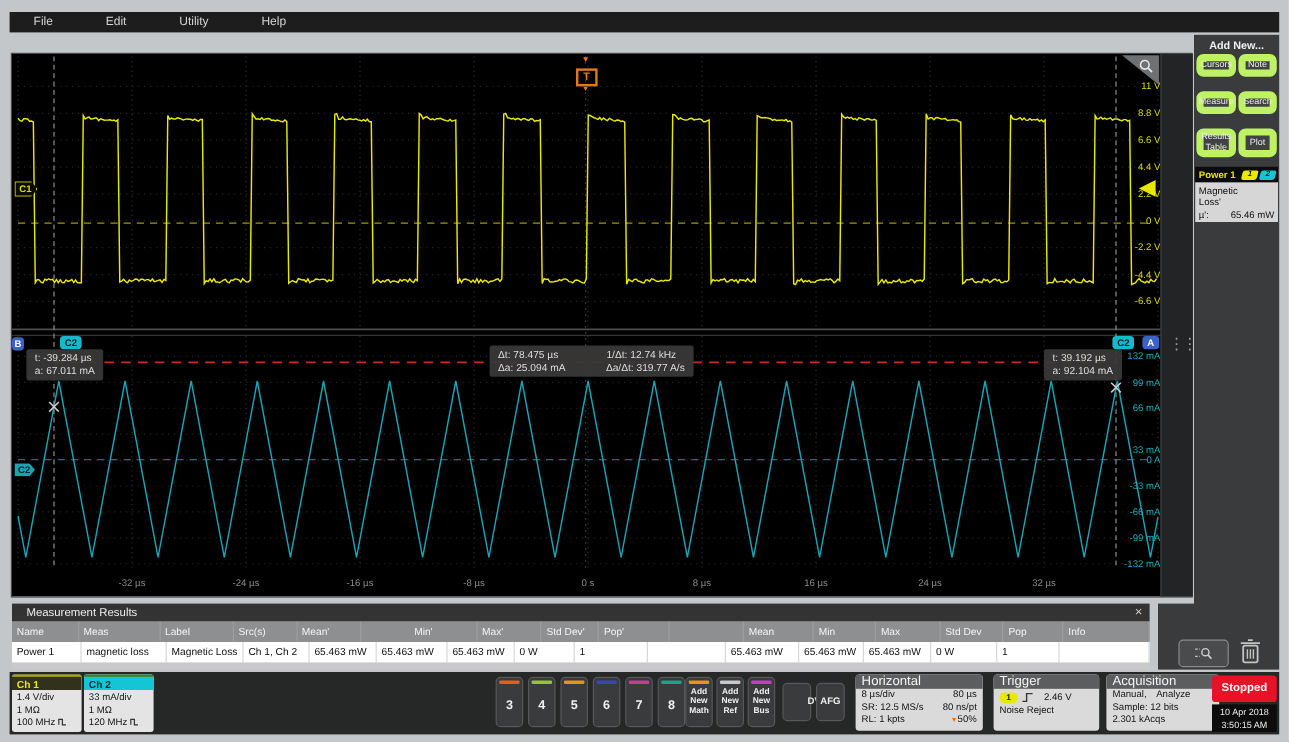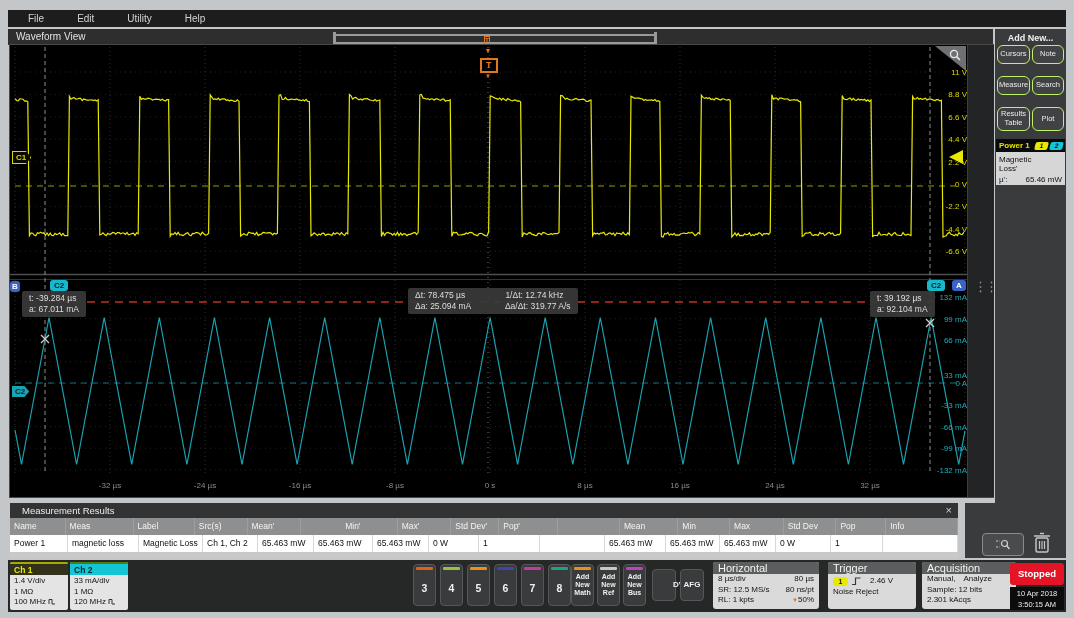--- a/index.html
+++ b/index.html
@@ -3,21 +3,21 @@
 <meta charset="utf-8">
 <style>
   html,body{margin:0;padding:0;background:#eee;}
   .screen{position:relative;width:1074px;height:618px;background:#c3c7ca;
           font-family:"Liberation Sans",sans-serif;overflow:hidden;
           -webkit-font-smoothing:antialiased;}
   .abs{position:absolute;}
 
   
   .menubar{left:8px;top:10px;width:1058px;height:17px;background:#1d1d1d;
-           display:flex;gap:33px;align-items:center;padding-left:20px;box-sizing:border-box;}
+           display:flex;gap:44px;align-items:center;padding-left:20px;box-sizing:border-box;}
   .menubar span{font-size:10px;color:#d4d4d4;cursor:default;}
 
   
   .wave-header{left:8px;top:29px;width:985px;height:16px;background:#2e2e2e;
                color:#e2e2e2;font-size:10px;line-height:16px;padding-left:8px;
                box-sizing:border-box;}
   .panbar{position:absolute;left:327px;top:5px;width:320px;height:6px;
           border-top:2px solid #9a9a9a;border-bottom:2px solid #9a9a9a;}
   .panbar .bracket{position:absolute;top:-4px;width:3px;height:14px;background:#9a9a9a;}
   .panflag{position:absolute;left:146px;top:-4px;width:12px;text-align:center;color:#e07820;}
@@ -49,21 +49,21 @@
                border-top:25px solid #6e7071;border-left:31px solid transparent;}
   .corner-zoom-icon{position:absolute;left:938px;top:3px;z-index:5;}
   .right-strip{position:absolute;left:957px;top:0;width:26px;height:452px;
                background:#232425;border-left:1px solid #3c3e40;}
   .grip{position:absolute;left:6px;top:238px;color:#9a9a9a;font-size:13px;line-height:7px;letter-spacing:-2px;}
 
   
   .sidebar{left:995px;top:29px;width:71px;height:529px;background:#3a3b3c;}
   .addnew{position:absolute;left:0;top:4px;width:100%;text-align:center;
           font-size:9px;font-weight:bold;color:#f0f0f0;}
-  .sbtn{position:absolute;background:#414243;border:1px solid #bef264;border-radius:6px;
+  .sbtn{position:absolute;background:#414243;border:6px solid #bef264;border-radius:6px;
         color:#ececec;font-size:7.5px;line-height:1.15;display:flex;align-items:center;
         justify-content:center;text-align:center;box-sizing:border-box;cursor:pointer;}
   .powerhdr{position:absolute;left:1px;top:110px;width:69px;height:13px;background:#0a0a0a;}
   .powerhdr .ptitle{position:absolute;left:3px;top:2px;font-size:8px;font-weight:bold;color:#e3e300;}
   .swatch{position:absolute;top:2.5px;width:13px;height:8px;border-radius:2px;
           font-size:6.5px;font-weight:bold;color:#101010;text-align:center;line-height:8px;
           transform:skewX(-14deg);}
   .resultbox{position:absolute;left:1px;top:123px;width:69px;height:33px;background:#d6d6d6;
              color:#111;font-size:8px;}
   .resultbox .r1{padding:3px 19px 1px 3px;}
@@ -122,31 +122,20 @@
 
 <div class="screen">
 
   <div class="abs menubar">
     <span>File</span>
     <span>Edit</span>
     <span>Utility</span>
     <span>Help</span>
   </div>
 
-  <div class="abs wave-header" style="position:absolute;">
-    <span>Waveform View</span>
-    <div class="panbar">
-      <div class="bracket" style="left:-2px;"></div>
-      <div class="bracket" style="right:-2px;"></div>
-      <div class="panflag">
-        <span class="fbox">T</span>
-        <span class="farr">▼</span>
-      </div>
-    </div>
-  </div>
 
   <div class="abs wave-area">
     <svg id="wave-svg" width="983" height="452">
         <line x1="5" y1="2" x2="5" y2="227" stroke="#2d2d2d" stroke-dasharray="1,3"></line>
         <line x1="5" y1="235" x2="5" y2="429" stroke="#2d2d2d" stroke-dasharray="1,3"></line>
         <line x1="100" y1="2" x2="100" y2="227" stroke="#2d2d2d" stroke-dasharray="1,3"></line>
         <line x1="100" y1="235" x2="100" y2="429" stroke="#2d2d2d" stroke-dasharray="1,3"></line>
         <line x1="195" y1="2" x2="195" y2="227" stroke="#2d2d2d" stroke-dasharray="1,3"></line>
         <line x1="195" y1="235" x2="195" y2="429" stroke="#2d2d2d" stroke-dasharray="1,3"></line>
         <line x1="290" y1="2" x2="290" y2="227" stroke="#2d2d2d" stroke-dasharray="1,3"></line>

